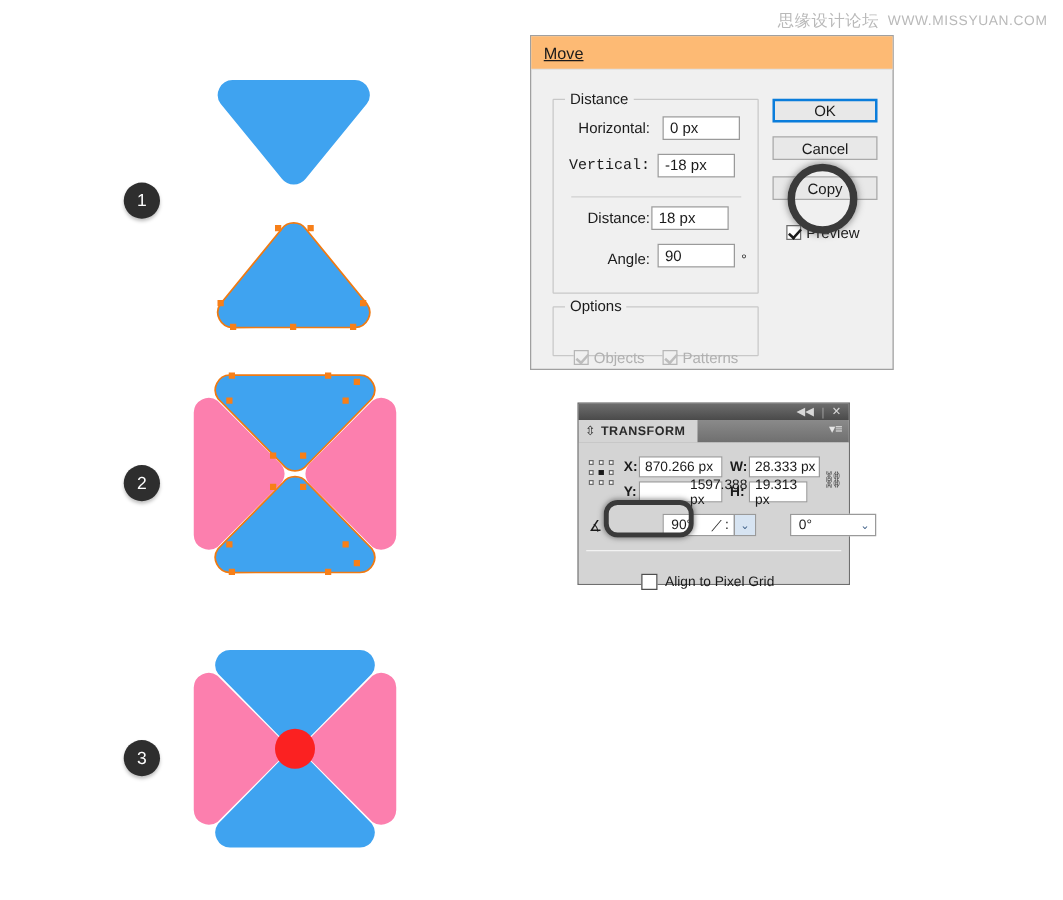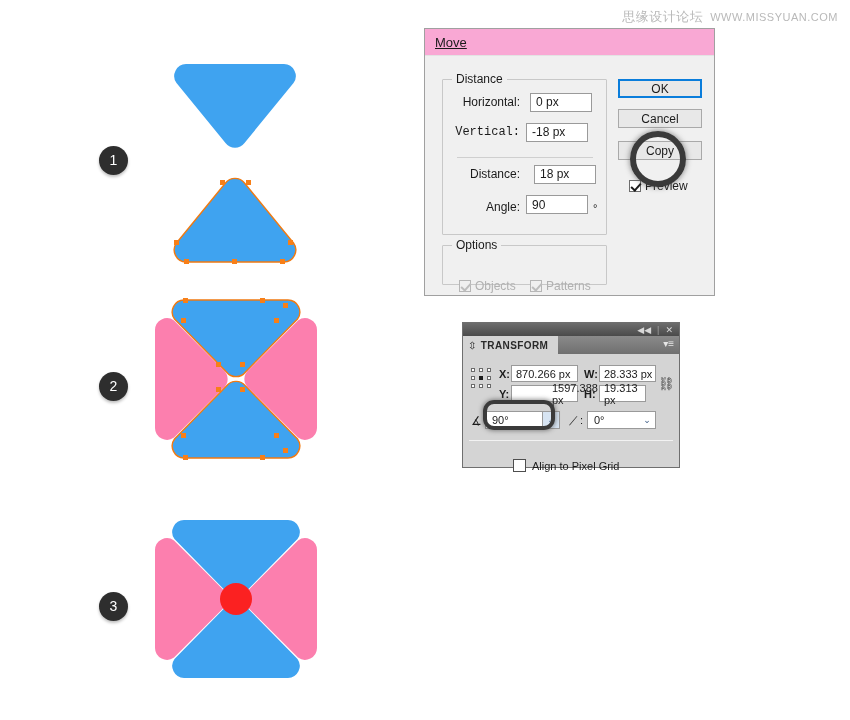--- a/index.html
+++ b/index.html
@@ -36,21 +36,21 @@
     position:absolute;width:5px;height:5px;background:#f77f18;
   }
 
   
   .dlg{
     position:absolute;left:424px;top:28px;width:289px;height:266px;
     background:#f0f0f0;border:1px solid #a0a0a0;
     box-shadow:0 0 0 0 rgba(0,0,0,0);
   }
   .dlg-title{
-    height:26px;background:#f9a8d4;border-bottom:1px solid #e3e3e3;
+    height:26px;background:#fdba74;border-bottom:1px solid #e3e3e3;
     display:flex;align-items:center;padding-left:10px;
     font-size:13px;color:#1b1b1b;text-decoration:underline;
   }
   .fieldset{
     position:absolute;border:1px solid #c8c8c8;border-radius:1px;
   }
   .legend{
     position:absolute;top:-8px;left:9px;background:#f0f0f0;
     padding:0 4px;font-size:12px;color:#1b1b1b;
   }
@@ -118,21 +118,21 @@
   .xf-body{position:relative;height:113px;background:#d4d4d4;}
   .xf-lab{position:absolute;font-size:11px;color:#1b1b1b;font-weight:bold;}
   .xf-inp{
     position:absolute;box-sizing:border-box;background:#ffffff;
     border:1px solid #9a9a9a;font-size:11px;color:#1b1b1b;
     display:flex;align-items:center;padding-left:4px;
   }
   .xf-sel{
     position:absolute;box-sizing:border-box;background:#ffffff;
     border:1px solid #9a9a9a;font-size:11px;color:#1b1b1b;
-    display:flex;align-items:center;padding-left:6px;
+    display:flex;align-items:center;padding-left:6px;margin-left:45px;
   }
   .caret{
     position:absolute;right:0;top:0;bottom:0;width:16px;
     display:flex;align-items:center;justify-content:center;
     color:#3c5d86;font-size:9px;
   }
   .caret.boxed{background:#d7e4f2;border-left:1px solid #9a9a9a;}
   .xf-hr{position:absolute;left:6px;right:6px;height:1px;background:#f2f2f2;}
   .xf-ck{position:absolute;display:flex;align-items:center;gap:6px;font-size:11px;color:#1b1b1b;}
   .ck-lg{width:13px;height:13px;box-sizing:border-box;border:1px solid #4e4e4e;background:#ffffff;}
@@ -229,21 +229,21 @@
 
     <div class="row" style="left:26px;top:92px;width:146px;height:22px;">
       <span class="lab" style="width:69px;font-family:Liberation Mono, monospace;">Vertical:</span>
       <span class="inp" style="margin-left:6px;width:62px;height:19px;">-18 px</span>
     </div>
 
     <div class="sep-line" style="left:32px;top:128px;width:136px;"></div>
 
     <div class="row" style="left:26px;top:134px;width:146px;height:22px;">
       <span class="lab" style="width:69px;">Distance:</span>
-      <span class="inp" style="margin-left:14px;width:62px;height:19px;">18 px</span>
+      <span class="inp" style="margin-left:1px;width:62px;height:19px;">18 px</span>
     </div>
 
     <div class="row" style="left:26px;top:163px;width:160px;height:22px;align-items:flex-end;">
       <span class="lab" style="width:69px;">Angle:</span>
       <span class="inp" style="margin-left:6px;width:62px;height:19px;">90</span>
       <span class="deg" style="margin-left:5px;">°</span>
     </div>
 
     <div class="fieldset" style="left:17px;top:216px;width:163px;height:38px;">
       <span class="legend">Options</span>

